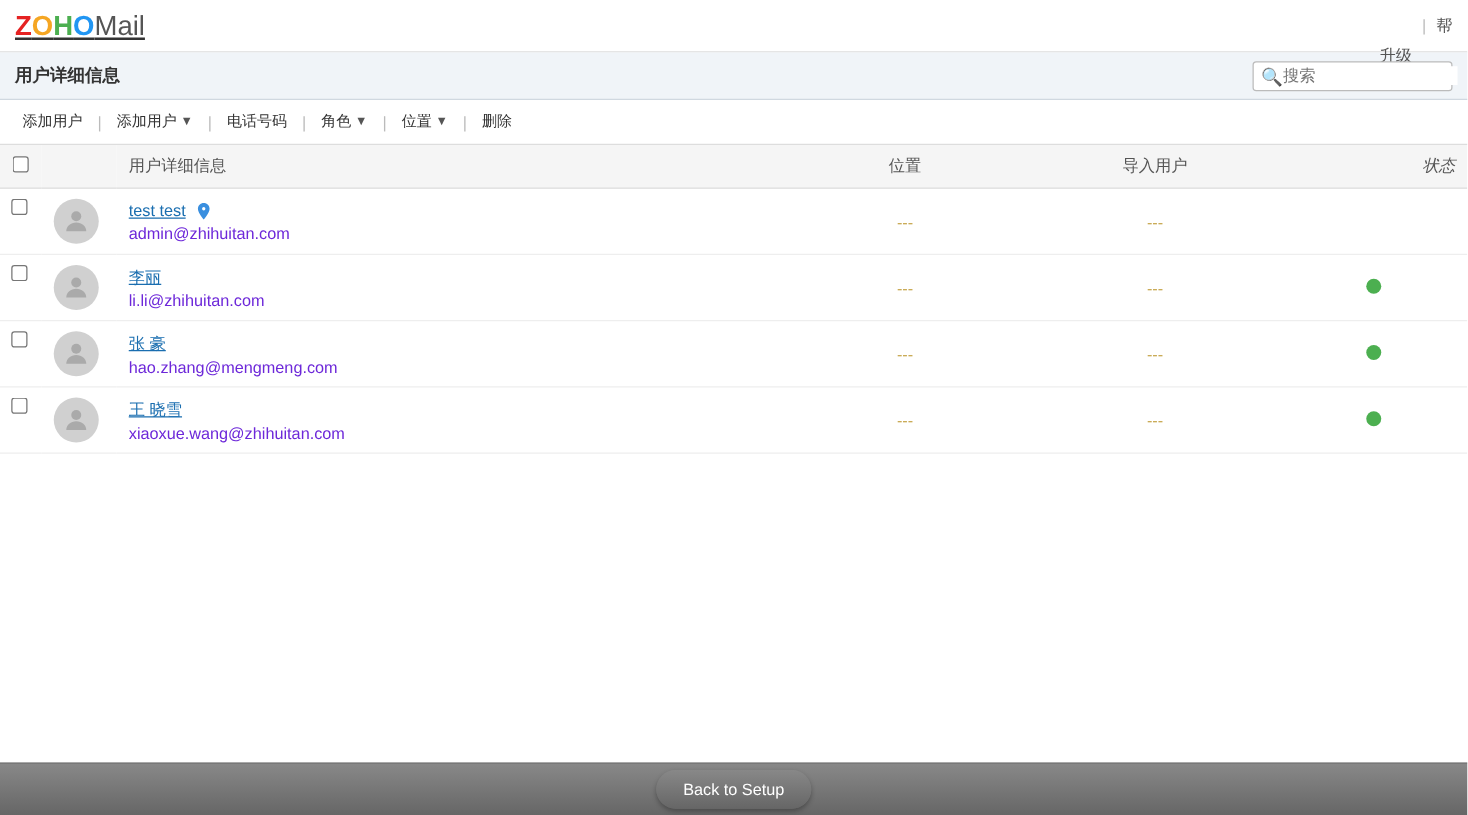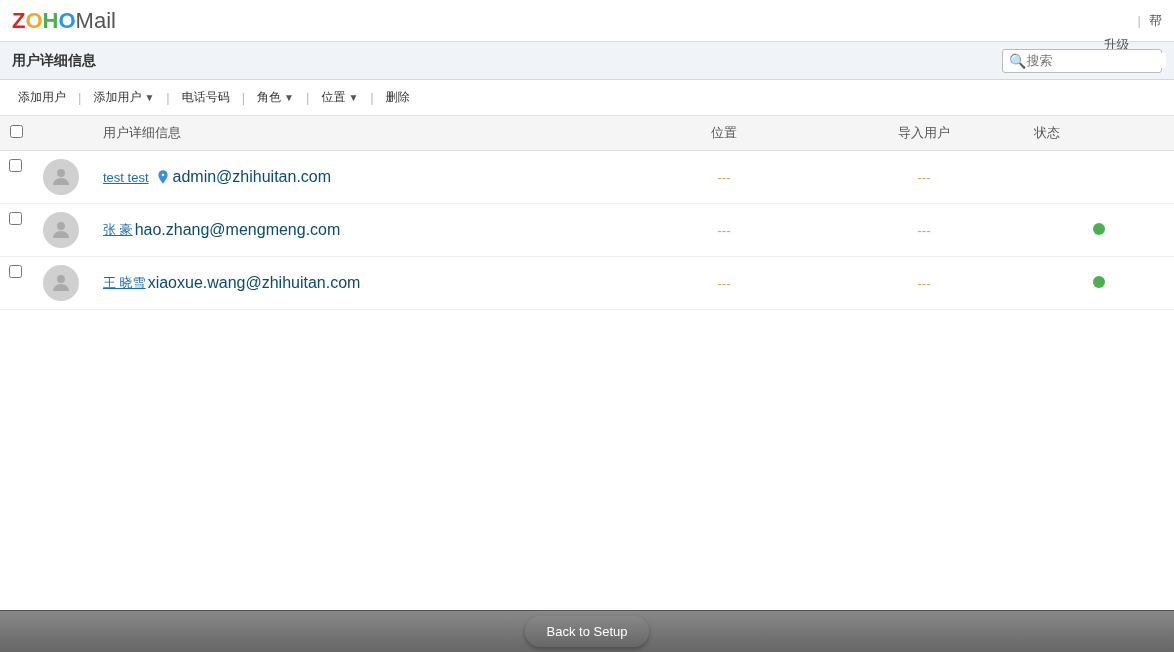--- a/index.html
+++ b/index.html
@@ -11,20 +11,21 @@
       align-items: center;
       justify-content: space-between;
       padding: 6px 12px;
       background: #fff;
       border-bottom: 1px solid #ddd;
       height: 42px;
     }
     .logo {
       display: flex;
       align-items: center;
+      text-decoration: underline;
     }
     .logo-zoho {
       font-size: 22px;
       font-weight: bold;
     }
     .logo-z { color: #e52222; }
     .logo-o1 { color: #f5a623; }
     .logo-h { color: #4CAF50; }
     .logo-o2 { color: #2196F3; }
     .logo-mail { color: #555; font-size: 22px; font-weight: normal; }
@@ -117,21 +118,21 @@
       font-weight: normal;
       color: #555;
       text-align: left;
       font-size: 13px;
     }
     thead th:first-child { width: 30px; }
     thead th:nth-child(2) { width: 60px; }
     thead th:nth-child(3) { }
     thead th:nth-child(4) { width: 200px; text-align: center; }
     thead th:nth-child(5) { width: 200px; text-align: center; }
-    thead th:nth-child(6) { width: 150px; text-align: left; }
+    thead th:nth-child(6) { width: 150px; text-align: right; font-style: italic; }
 
     tbody tr {
       border-bottom: 1px solid #eee;
     }
     td {
       padding: 8px 10px;
       vertical-align: middle;
     }
     td:first-child { width: 30px; }
     td:nth-child(2) { width: 60px; }
@@ -145,23 +146,23 @@
       border-radius: 50%;
       background: #d0d0d0;
       display: flex;
       align-items: center;
       justify-content: center;
       overflow: hidden;
     }
     .avatar svg { width: 24px; height: 24px; }
 
     .user-name { color: #1a6eb0; font-size: 13px; font-weight: normal; }
-    .user-email { color: #0c4a6e; font-size: 16px; }
-
-    .name-cell { display: flex; flex-direction: row; gap: 2px; }
+    .user-email { color: #6d28d9; font-size: 13px; }
+
+    .name-cell { display: flex; flex-direction: column; gap: 2px; }
     .name-row { display: flex; align-items: center; gap: 6px; }
     .admin-icon {
       display: inline-flex;
       align-items: center;
       justify-content: center;
     }
 
     .status-dot {
       width: 12px;
       height: 12px;
@@ -301,23 +302,23 @@
             <div class="avatar">
               <svg viewBox="0 0 24 24" fill="#aaa">
                 <circle cx="12" cy="8" r="4"></circle>
                 <path d="M4 20c0-4 3.6-7 8-7s8 3 8 7" fill="#aaa"></path>
               </svg>
             </div>
           </td>
           <td>
             <div class="name-cell">
               <div class="name-row">
-                <a href="#" class="user-name">张 豪</a>
+                <a href="#" class="user-name">李丽</a>
               </div>
-              <span class="user-email">hao.zhang@mengmeng.com</span>
+              <span class="user-email">li.li@zhihuitan.com</span>
             </div>
           </td>
           <td style="text-align: center; color: rgb(200, 168, 80);">---</td>
           <td style="text-align: center; color: rgb(200, 168, 80);">---</td>
           <td style="text-align: center;"><span class="status-dot"></span></td>
         </tr>
         <tr>
           <td class="checkbox-cell">
             <input type="checkbox" style="">
           </td>
@@ -325,20 +326,44 @@
             <div class="avatar">
               <svg viewBox="0 0 24 24" fill="#aaa">
                 <circle cx="12" cy="8" r="4"></circle>
                 <path d="M4 20c0-4 3.6-7 8-7s8 3 8 7" fill="#aaa"></path>
               </svg>
             </div>
           </td>
           <td>
             <div class="name-cell">
               <div class="name-row">
+                <a href="#" class="user-name">张 豪</a>
+              </div>
+              <span class="user-email">hao.zhang@mengmeng.com</span>
+            </div>
+          </td>
+          <td style="text-align: center; color: rgb(200, 168, 80);">---</td>
+          <td style="text-align: center; color: rgb(200, 168, 80);">---</td>
+          <td style="text-align: center;"><span class="status-dot"></span></td>
+        </tr>
+        <tr>
+          <td class="checkbox-cell">
+            <input type="checkbox" style="">
+          </td>
+          <td>
+            <div class="avatar">
+              <svg viewBox="0 0 24 24" fill="#aaa">
+                <circle cx="12" cy="8" r="4"></circle>
+                <path d="M4 20c0-4 3.6-7 8-7s8 3 8 7" fill="#aaa"></path>
+              </svg>
+            </div>
+          </td>
+          <td>
+            <div class="name-cell">
+              <div class="name-row">
                 <a href="#" class="user-name">王 晓雪</a>
               </div>
               <span class="user-email">xiaoxue.wang@zhihuitan.com</span>
             </div>
           </td>
           <td style="text-align: center; color: rgb(200, 168, 80);">---</td>
           <td style="text-align: center; color: rgb(200, 168, 80);">---</td>
           <td style="text-align: center;"><span class="status-dot"></span></td>
         </tr>
       </tbody>

